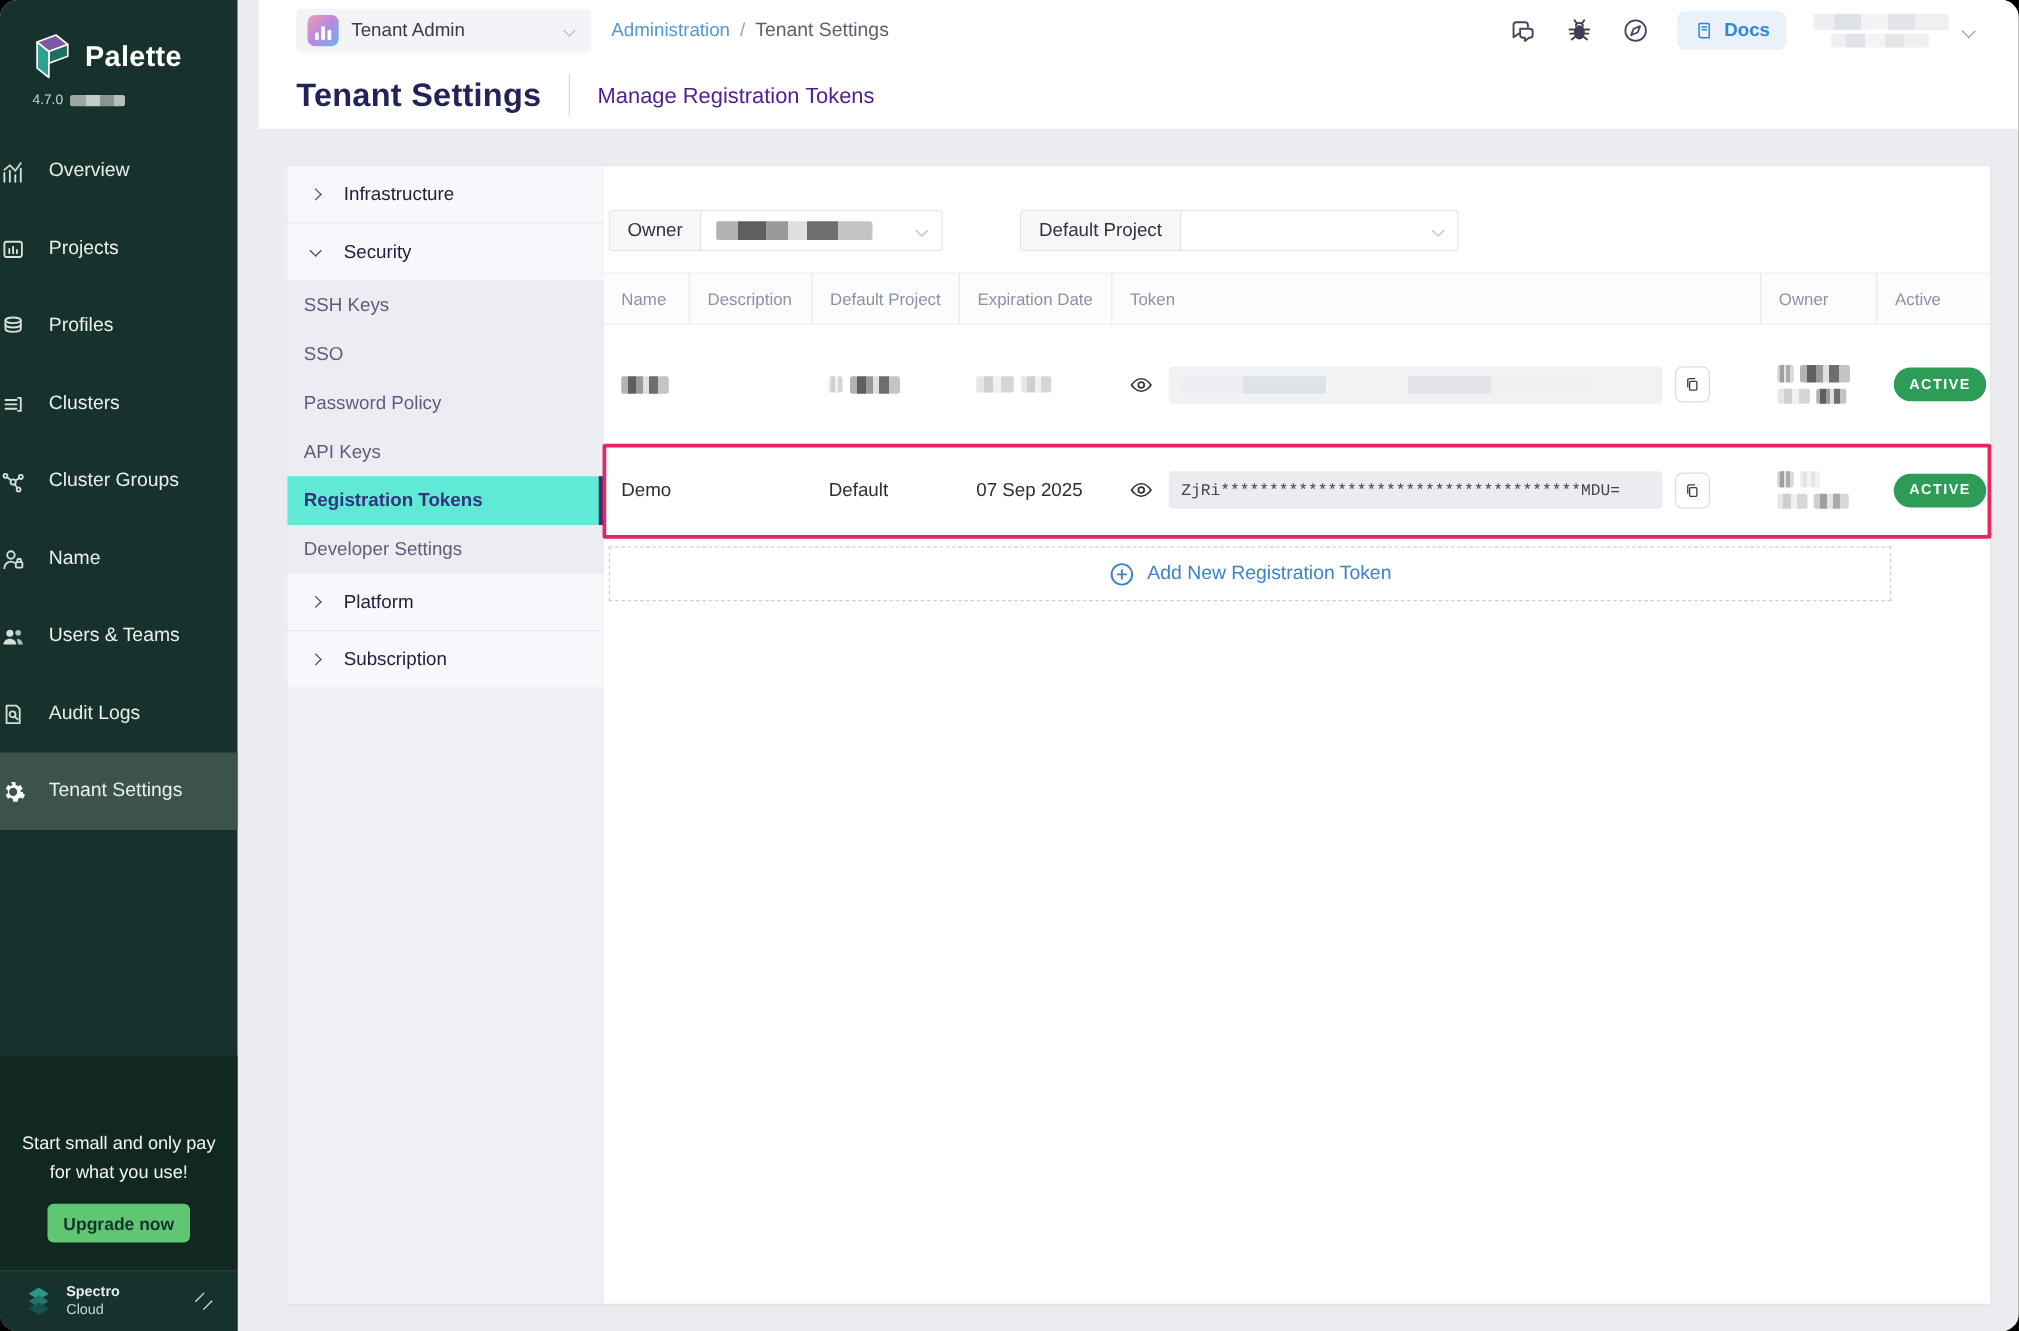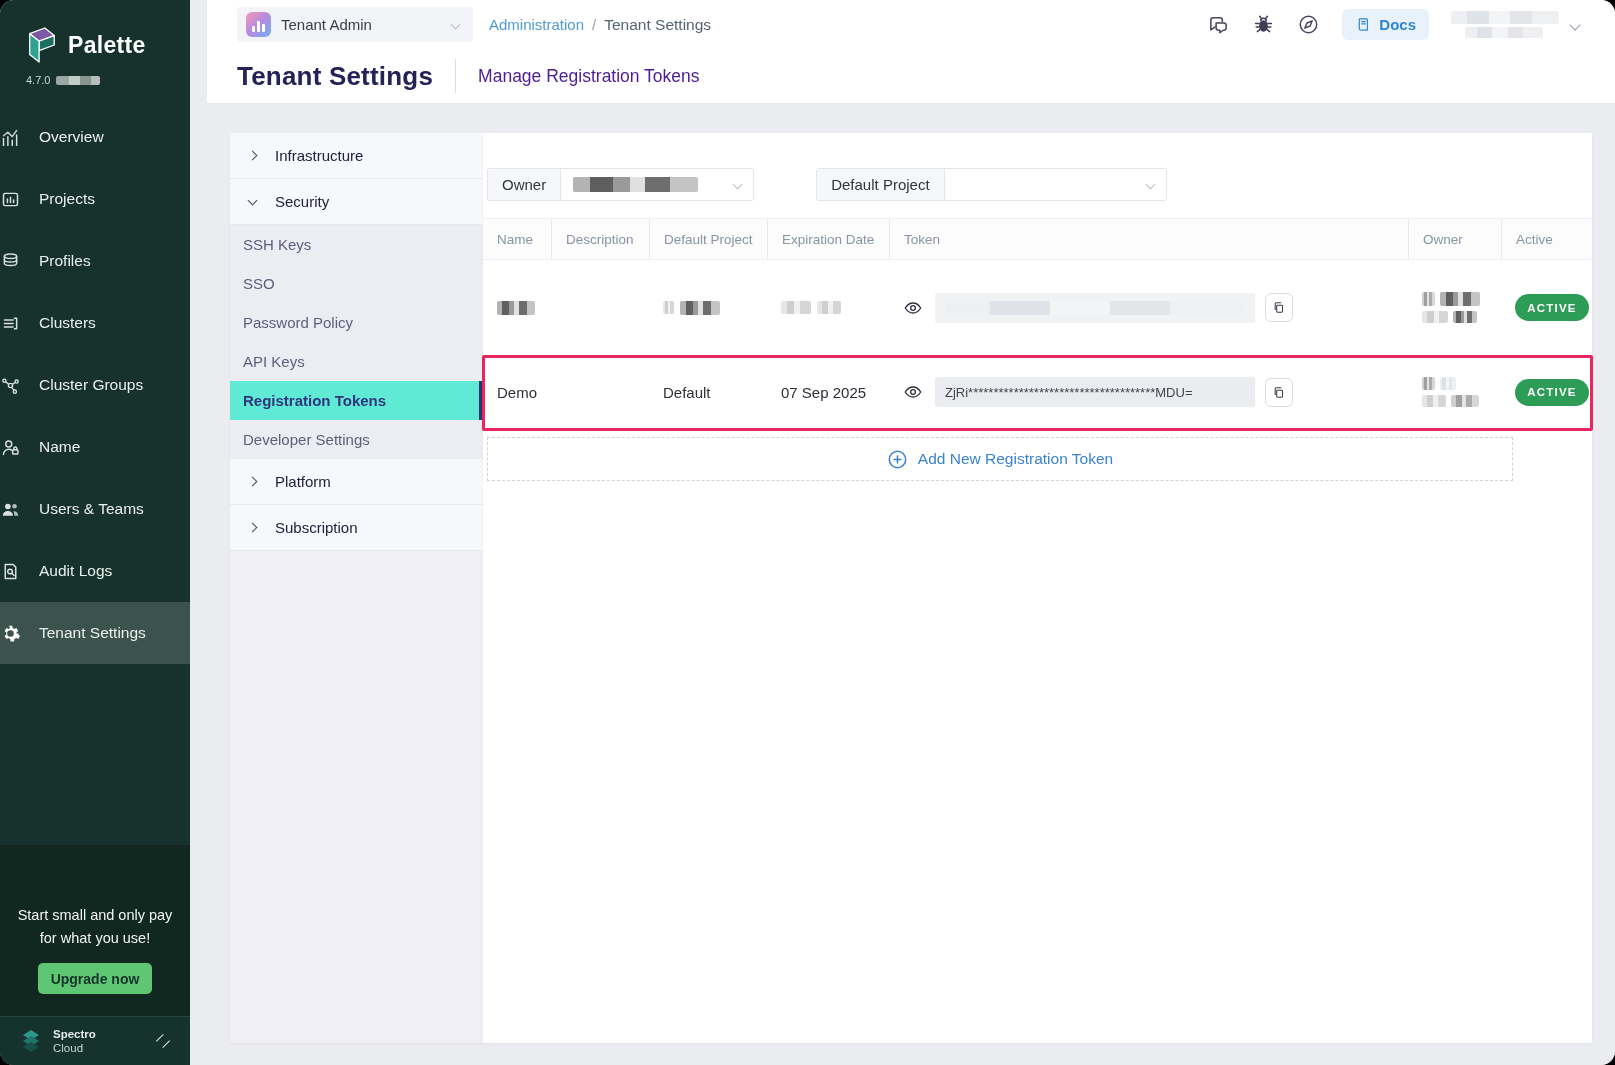--- a/index.html
+++ b/index.html
@@ -78,21 +78,21 @@
   .cols { display:grid; grid-template-columns:68px 98px 118px 122px 519px 93px 91px; }
   .thead { border-top:1px solid #EEF0F3; border-bottom:1px solid #EEF0F3; background:#FCFCFD; height:42px; }
   .th { display:flex; align-items:center; padding-left:14px; font-size:13.5px; color:#8A92A6; }
   .th + .th { border-left:1px solid #E6E9ED; }
   .trow { border-bottom:1px solid #EEF0F3; }
   .row1 { height:96px; }
   .row2 { height:73px; }
   .td { display:flex; align-items:center; padding-left:14px; font-size:15px; color:#2E2E38; }
   .td-token { padding-left:14px; gap:0; }
   .eye-btn { background:none; border:none; padding:0; margin:0 0 0 0; color:#33333D; cursor:pointer; display:flex; }
-  .token-pill { width:320px; height:30px; margin-left:12px; background:#EBECEF; border-radius:3px; display:flex; align-items:center; padding:0 10px; font-family:Liberation Sans, sans-serif; font-size:13px; color:#44444E; white-space:nowrap; overflow:hidden; }
+  .token-pill { width:395px; height:30px; margin-left:12px; background:#EBECEF; border-radius:3px; display:flex; align-items:center; padding:0 10px; font-family:Liberation Mono, monospace; font-size:13px; color:#44444E; white-space:nowrap; overflow:hidden; }
   .token-pill.redacted { background:#F1F2F4; }
   .copy-btn { width:28px; height:29px; margin-left:10px; background:#fff; border:1px solid #D9DDE3; border-radius:6px; display:flex; align-items:center; justify-content:center; color:#3A3A44; cursor:pointer; }
   .owner-cell { flex-direction:column; align-items:flex-start; justify-content:center; gap:5px; }
   .owner-line { display:flex; gap:5px; }
   .badge-active { width:74px; height:27px; border-radius:14px; background:#2D9C57; color:#fff; font-size:11.5px; font-weight:700; letter-spacing:1.2px; display:flex; align-items:center; justify-content:center; }
 
   .row-highlight { position:absolute; left:-1px; top:222px; width:1111px; height:76px; border:3px solid #E8255E; border-radius:2px; pointer-events:none; z-index:5; }
 
   .add-row { position:absolute; left:4px; top:304px; width:1026px; height:44px; border:1px dashed #CFD3D9; display:flex; align-items:center; justify-content:center; gap:10px; cursor:pointer; }
   .add-label { font-size:15.5px; color:#3B82CF; }

